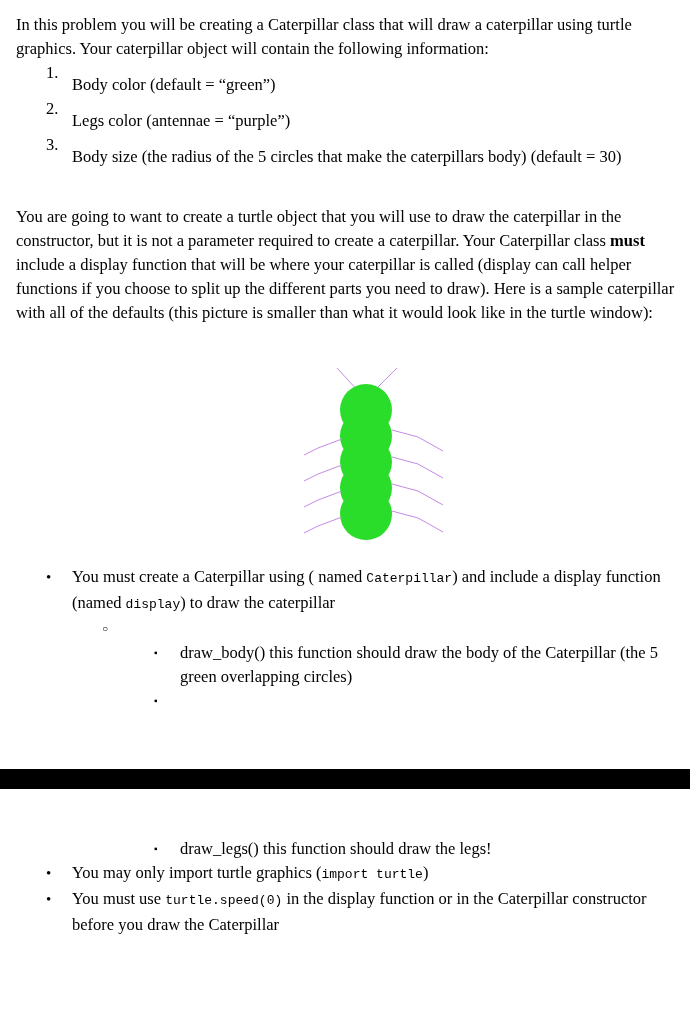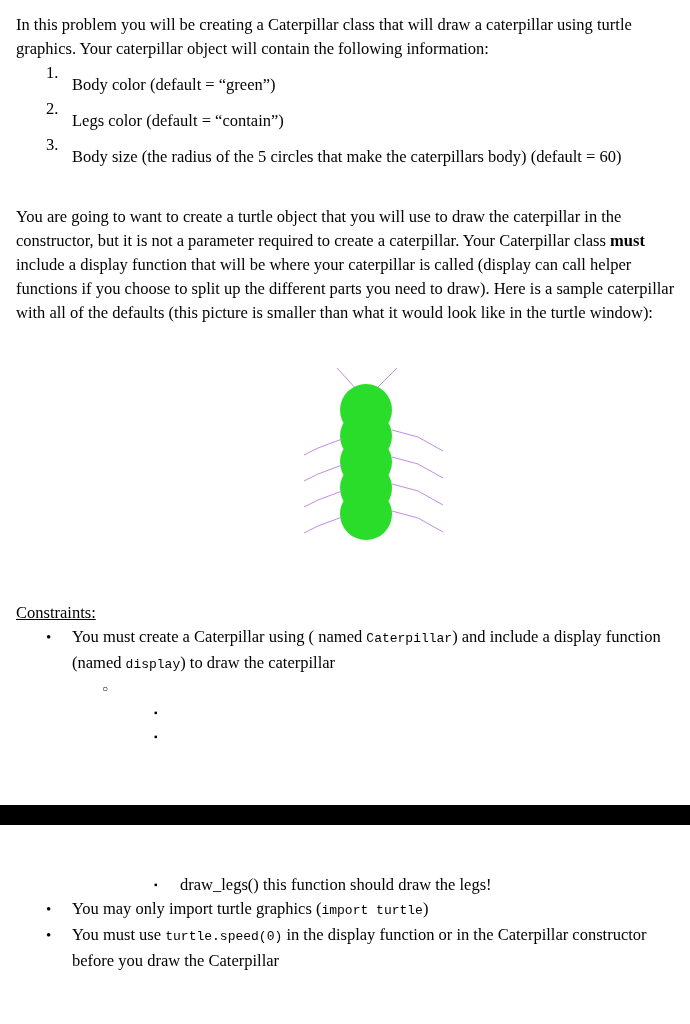--- a/index.html
+++ b/index.html
@@ -63,25 +63,25 @@
 
   <p>In this problem you will be creating a Caterpillar class that will draw a caterpillar using turtle graphics. Your caterpillar object will contain the following information:</p>
 
   <div class="numlist">
     <div class="numrow">
       <span class="num">1.</span>
       <span class="ntext">Body color (default = “green”)</span>
     </div>
     <div class="numrow">
       <span class="num">2.</span>
-      <span class="ntext">Legs color (default = “contain”)</span>
+      <span class="ntext">Legs color (antennae = “purple”)</span>
     </div>
     <div class="numrow">
       <span class="num">3.</span>
-      <span class="ntext">Body size (the radius of the 5 circles that make the caterpillars body) (default = 60)</span>
+      <span class="ntext">Body size (the radius of the 5 circles that make the caterpillars body) (default = 30)</span>
     </div>
   </div>
 
   <p class="para2"><span>You are going to want to create a turtle object that you will use to draw the caterpillar in the constructor, but it is not a parameter required to create a caterpillar. Your Caterpillar class </span><b>must</b><span> include a display function that will be where your caterpillar is called (display can call helper functions if you choose to split up the different parts you need to draw).  Here is a sample caterpillar with all of the defaults (this picture is smaller than what it would look like in the turtle window):</span></p>
 
   <div class="figure-wrap">
     <svg width="150" height="200" viewBox="0 0 150 200">
       <g stroke-width="1" fill="none">
         <line x1="54" y1="26" x2="33" y2="3" stroke="#c58ae6"></line>
         <line x1="70" y1="26" x2="93" y2="3" stroke="#c58ae6"></line>
@@ -99,35 +99,35 @@
         <polyline points="88,119 114,126 139,140" stroke="#c58ae6"></polyline>
         <polyline points="88,146 114,153 139,167" stroke="#c58ae6"></polyline>
         <polyline points="38,74 14,83 0,90" stroke="#c58ae6"></polyline>
         <polyline points="38,100 14,109 0,116" stroke="#c58ae6"></polyline>
         <polyline points="38,126 14,135 0,142" stroke="#c58ae6"></polyline>
         <polyline points="38,152 14,161 0,168" stroke="#c58ae6"></polyline>
       </g>
     </svg>
   </div>
 
-  <p class="constraints-heading">Constraints:</p>
 
   <div>
 
     <div class="row">
       <span class="marker bullet1 m1">•</span>
       <span class="btext"><span>You must create a Caterpillar using ( named </span><span class="code">Caterpillar</span><span>) and include a display function (named </span><span class="code">display</span><span>) to draw the caterpillar</span></span>
     </div>
 
     <div class="row">
       <span class="marker bullet2 m2">○</span>
     </div>
 
     <div class="row">
       <span class="marker bullet3 m3">▪</span>
+      <span class="btext">draw_body()  this function should draw the body of the Caterpillar (the 5 green overlapping circles)</span>
     </div>
 
     <div class="row">
       <span class="marker bullet3 m3">▪</span>
     </div>
 
   </div>
 
   <div class="page-break-bar"></div>
 

